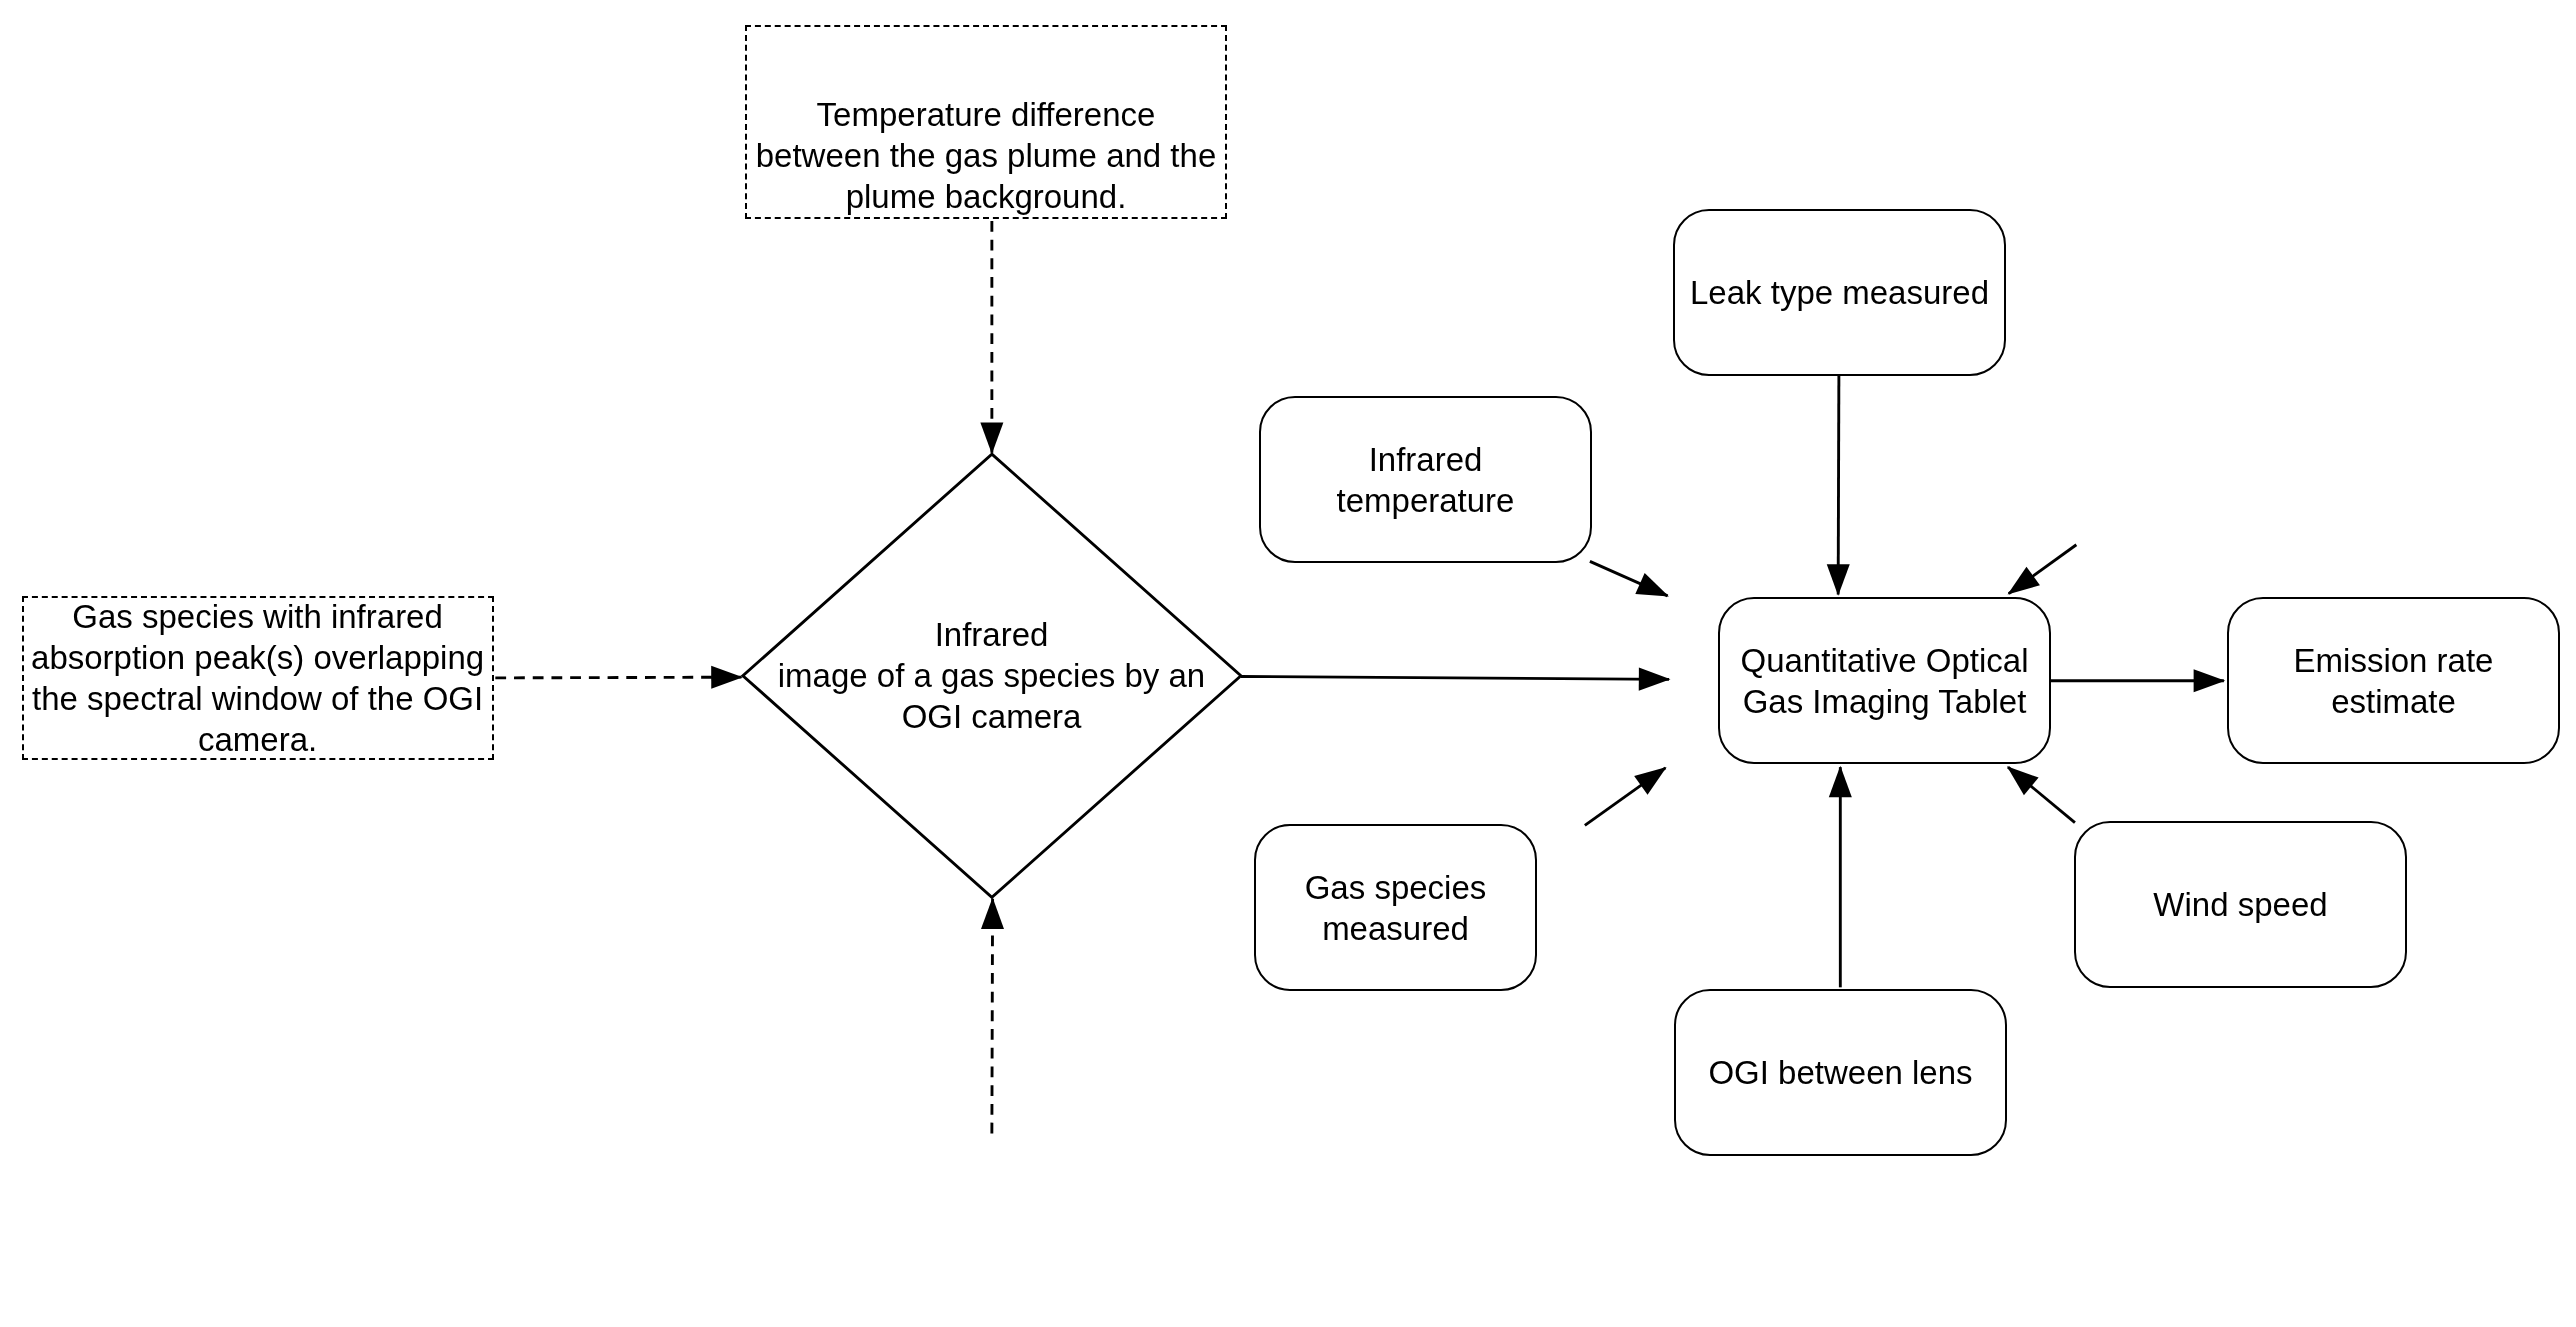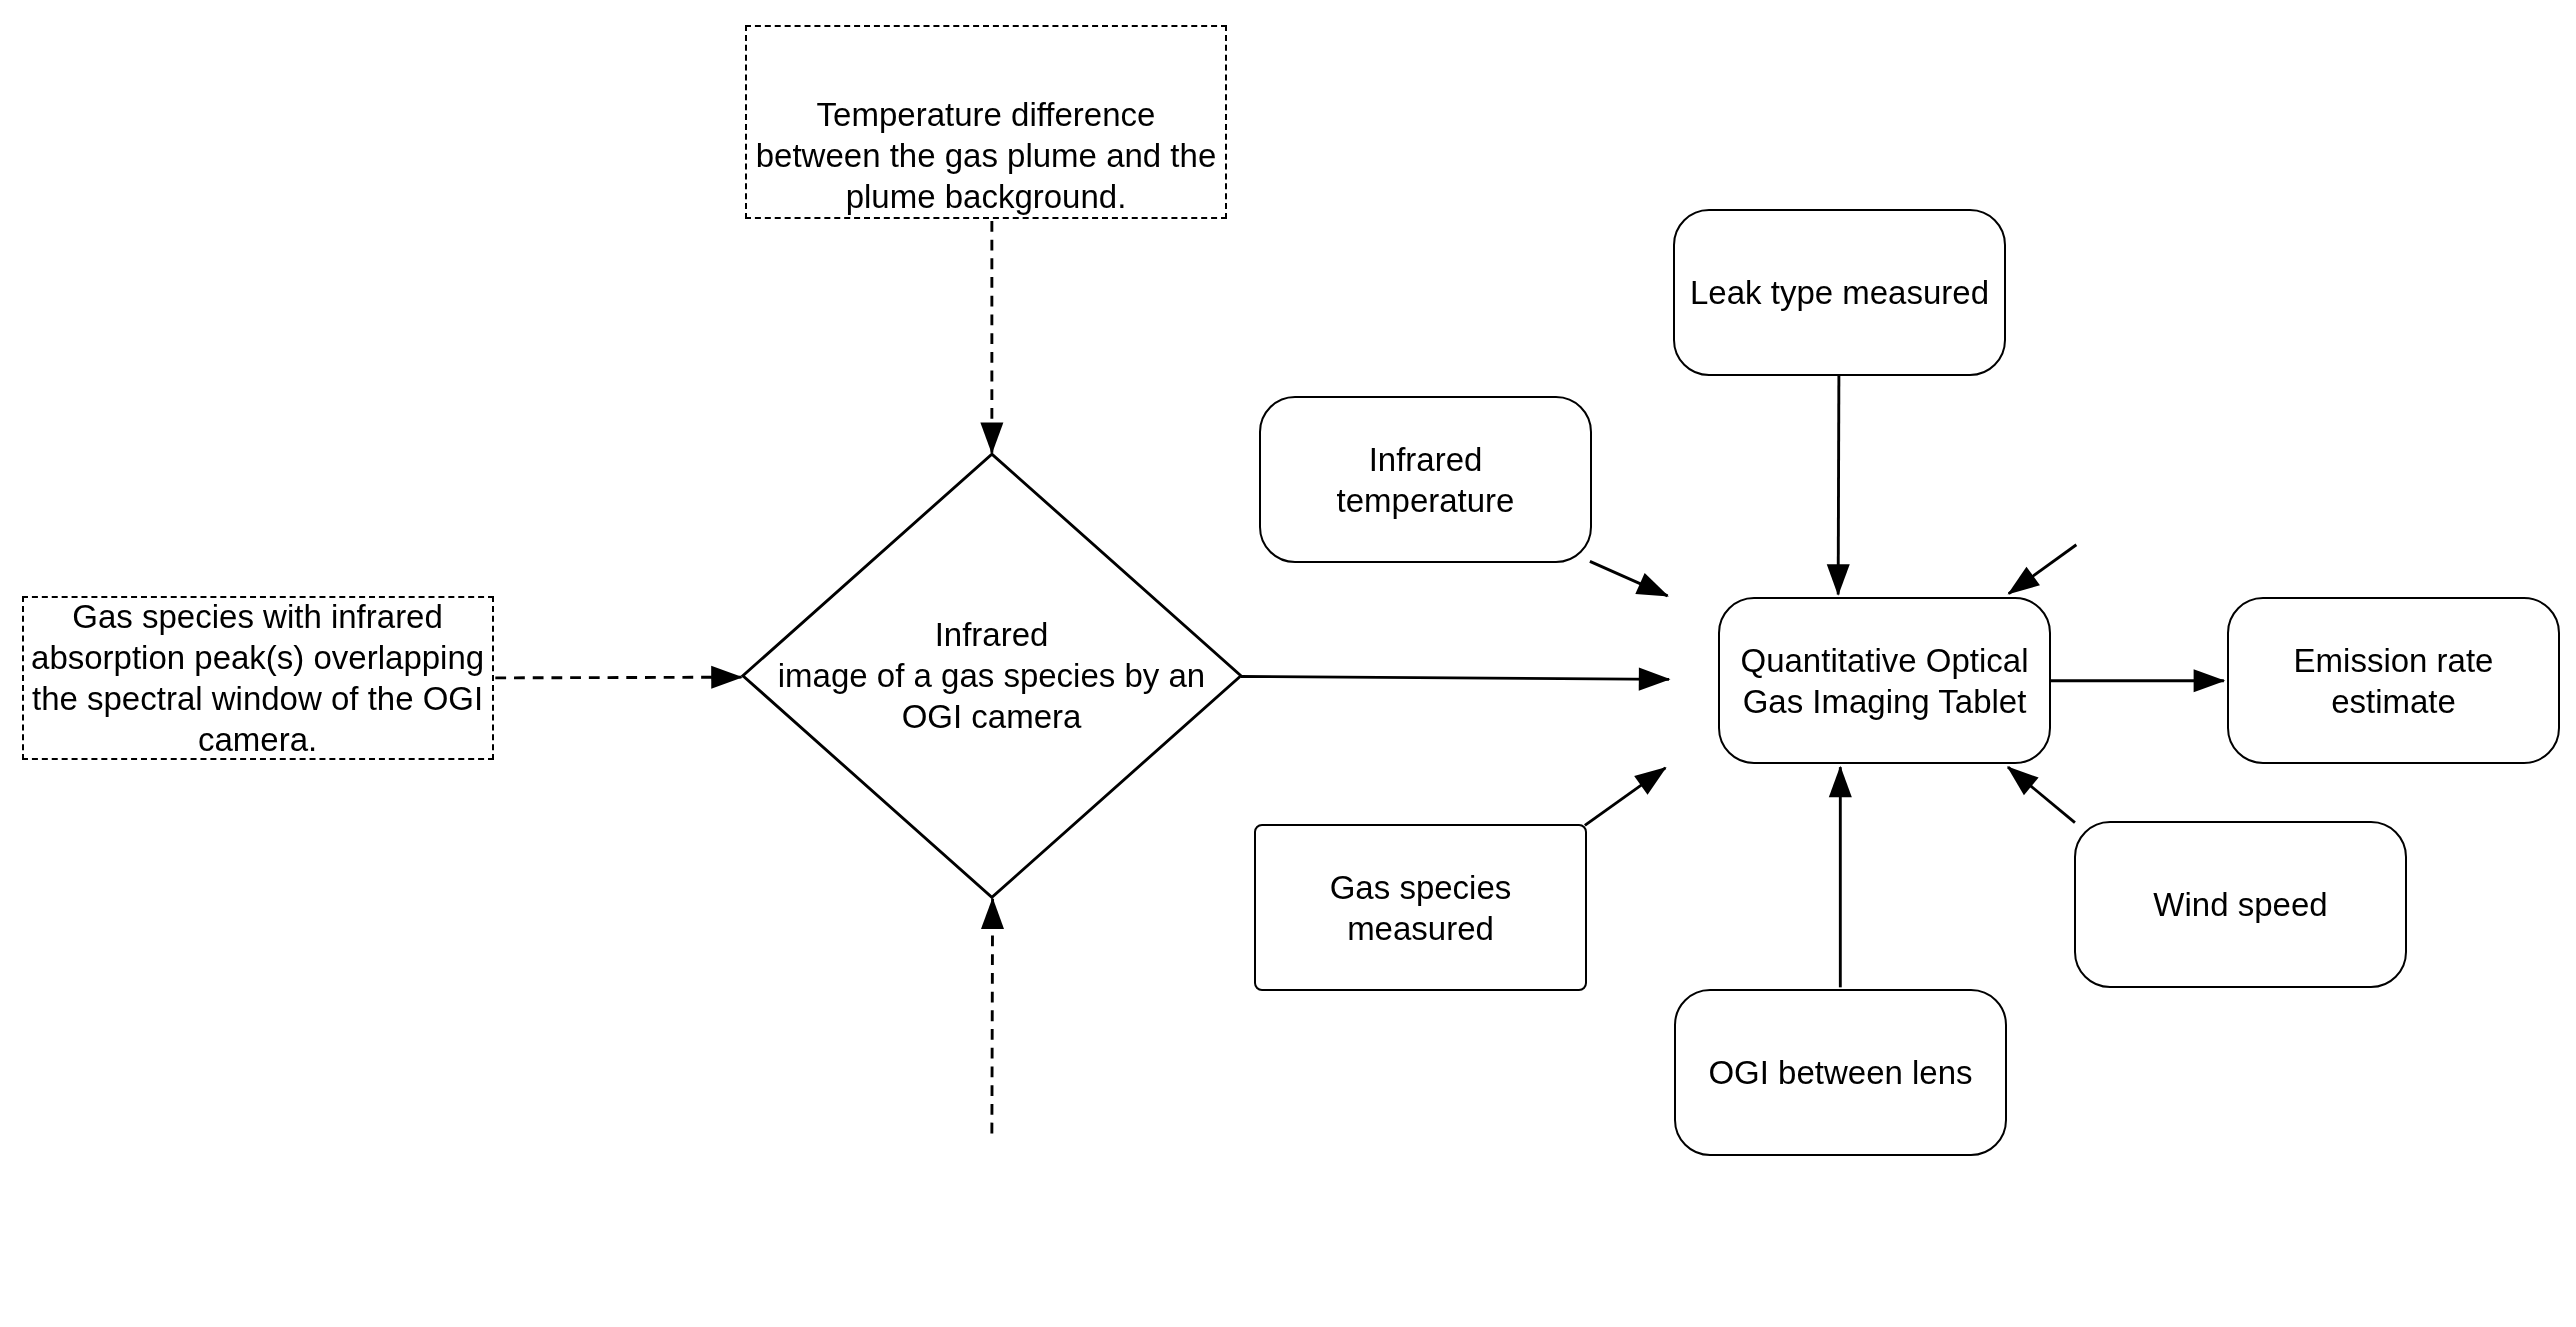--- a/index.html
+++ b/index.html
@@ -115,21 +115,21 @@
   <div class="box rounded" style="left:1672px; top:597px; width:333px; height:167px;margin-left:46px;">
     <span>Quantitative Optical
 Gas Imaging Tablet</span>
   </div>
 
   <div class="box rounded" style="left:2227px; top:597px; width:333px; height:167px;">
     <span>Emission rate
 estimate</span>
   </div>
 
-  <div class="box rounded" style="left:1254px; top:824px; width:333px; height:167px;border-radius:8px;">
+  <div class="box rounded" style="left:1254px; top:824px; width:283px; height:167px;">
     <span>Gas species
 measured</span>
   </div>
 
   <div class="box rounded" style="left:2074px; top:821px; width:333px; height:167px;">
     <span>Wind speed</span>
   </div>
 
   <div class="box rounded" style="left:1674px; top:989px; width:333px; height:167px;">
     <span>OGI between lens</span>

